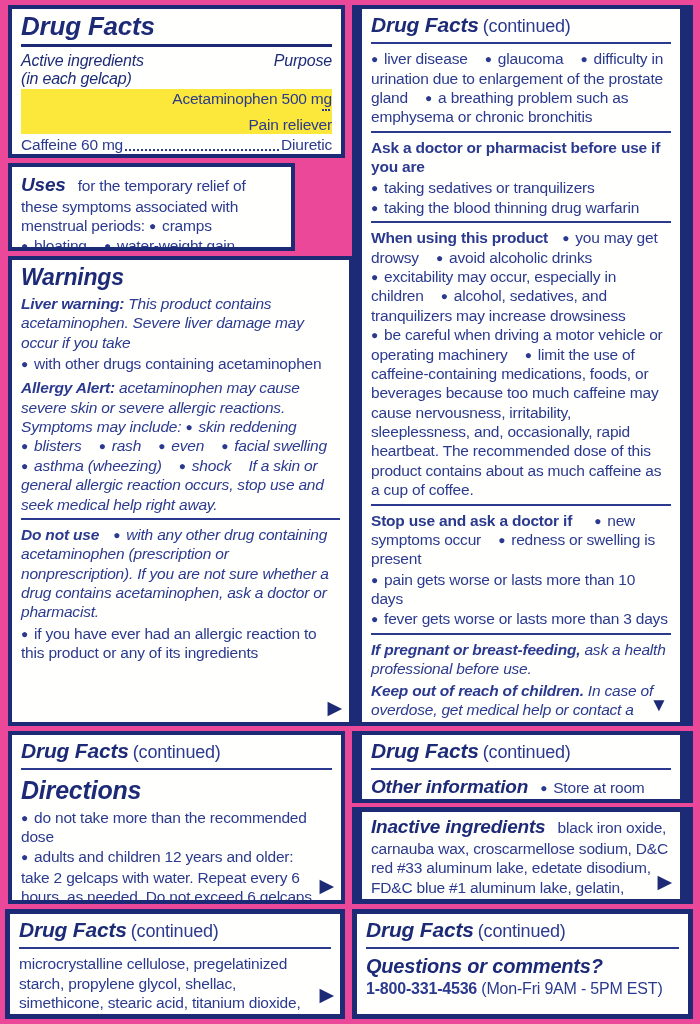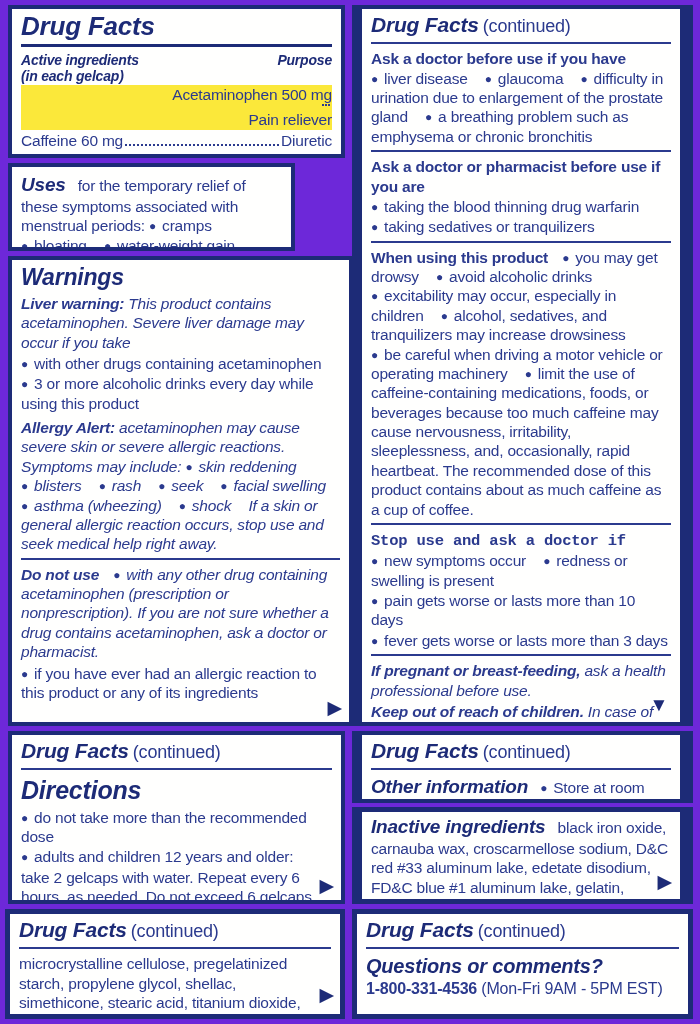--- a/index.html
+++ b/index.html
@@ -1,18 +1,18 @@
 <!DOCTYPE html>
 <html><head>
 <meta charset="utf-8">
 <style>
   html,body{margin:0;padding:0;background:#ffffff;}
   body{width:700px;height:1024px;position:relative;overflow:hidden;
        font-family:"Liberation Sans", sans-serif;color:#2b3a8e;}
-  .label{position:absolute;inset:0;background:#6d28d9;}
+  .label{position:absolute;inset:0;background:#ec4899;}
   .box{position:absolute;box-sizing:border-box;background:#fffffe;
        border:4px solid #1d2b77;padding:3px 9px 5px 9px;overflow:hidden;
        font-size:15.5px;line-height:1.25;letter-spacing:-0.2px;}
   
   #box-active    {left:8px;  top:5px;   width:337px; height:153px;}
   #box-uses      {left:8px;  top:163px; width:287px; height:88px; padding-top:6px;}
   #box-warnings  {left:8px;  top:256px; width:345px; height:470px;}
   #box-directions{left:8px;  top:731px; width:337px; height:173px;}
   #box-inactive2 {left:5px;  top:909px; width:340px; height:110px; border-width:5px;}
   
@@ -24,21 +24,21 @@
   .df-title{font-weight:bold;font-style:italic;font-size:26px;line-height:1.1;color:#1d2b77;}
   .df-head{white-space:nowrap;}
   .df-head .t{font-weight:bold;font-style:italic;font-size:21px;color:#1d2b77;}
   .df-head .c{font-size:18px;color:#2b3a8e;}
   .rule{border-top:2px solid #2b3a8e;margin:4px 0 5px 0;height:0;}
   .rule-thick{border-top:3px solid #1d2b77;margin:3px 0 5px 0;height:0;}
   .sec-head-it{font-weight:bold;font-style:italic;font-size:25px;color:#1d2b77;}
   .inline-head{font-weight:bold;font-style:italic;font-size:19px;color:#1d2b77;margin-right:8px;}
   .b{font-weight:bold;}
   .cols{display:flex;justify-content:space-between;align-items:flex-start;}
-  .ing-head{font-weight:bold;font-style:italic;font-size:14px;line-height:1.15;color:#1d2b77;}
+  .ing-head{font-weight:normal;font-style:italic;font-size:16px;line-height:1.15;color:#1d2b77;}
   .ing-row{display:flex;align-items:flex-end;margin-top:1px;}
   .ing-row .leader{flex:1;border-bottom:2px dotted #2b3a8e;margin:0 2px 4px 2px;min-width:8px;}
   .hl{background:#fbe83a;flex-direction:column;}
   .blt::before{content:"●";font-size:12px;margin-right:6px;position:relative;top:-1px;color:#2b3a8e;}
   .ib{margin-right:13px;}
   .bline{margin:1px 0;}
   .para{margin:2px 0;font-style:italic;}
   .sec{margin-bottom:4px;}
   .arr{position:absolute;color:#1d2b77;font-size:19px;line-height:1;}
   .arr-r::before{content:"▶";}
@@ -84,28 +84,27 @@
     
   </div>
 
   <div class="box" id="box-warnings">
     <div class="sec-head-it" style="font-size:23px;">Warnings</div>
     <div class="para">
       <span class="b">Liver warning:</span>
       <span>This product contains acetaminophen.  Severe liver damage may occur if you take</span>
     </div>
     <div class="bline blt"><span>with other drugs containing acetaminophen</span></div>
-    <div class="bline blt"><span>3 or more alcoholic drinks every day while using this product</span></div>
     <div class="para" style="margin-top:5px;">
       <span class="b">Allergy Alert:</span>
       <span>acetaminophen may cause severe skin or severe allergic reactions.  Symptoms may include:</span>
       <span class="ib blt"><span>skin reddening</span></span>
       <span class="ib blt"><span>blisters</span></span>
       <span class="ib blt"><span>rash</span></span>
-      <span class="ib blt"><span>seek</span></span>
+      <span class="ib blt"><span>even</span></span>
       <span class="ib blt"><span>facial swelling</span></span>
       <span class="ib blt"><span>asthma (wheezing)</span></span>
       <span class="ib blt"><span>shock</span></span>
       <span>If a skin or general allergic reaction occurs, stop use and seek medical help right away.</span>
     </div>
     <div class="rule"></div>
     <div class="para">
       <span class="b" style="margin-right:10px;">Do not use</span>
       <span class="blt"><span>with any other drug containing acetaminophen (prescription or nonprescription). If you are not sure whether a drug contains acetaminophen, ask a doctor or pharmacist.</span></span>
     </div>
@@ -138,48 +137,47 @@
   </div>
 
   <div class="box" id="box-right1">
     <div class="df-head">
       <span class="t">Drug Facts</span>
       <span class="c">(continued)</span>
     </div>
     <div class="rule"></div>
 
     <div class="sec">
-      <div class="b">Ask a doctor before use if you have</div>
       <span class="ib blt"><span>liver disease</span></span>
       <span class="ib blt"><span>glaucoma</span></span>
       <span class="ib blt"><span>difficulty in urination due to enlargement of the prostate gland</span></span>
       <span class="ib blt"><span>a breathing problem such as emphysema or chronic bronchitis</span></span>
     </div>
     <div class="rule"></div>
 
     <div class="sec">
       <div class="b">Ask a doctor or pharmacist before use if you are</div>
+      <div class="bline blt"><span>taking sedatives or tranquilizers</span></div>
       <div class="bline blt"><span>taking the blood thinning drug warfarin</span></div>
-      <div class="bline blt"><span>taking sedatives or tranquilizers</span></div>
     </div>
     <div class="rule"></div>
 
     <div class="sec">
       <span class="b" style="margin-right:10px;">When using this product</span>
       <span class="ib blt"><span>you may get drowsy</span></span>
       <span class="ib blt"><span>avoid alcoholic drinks</span></span>
       <span class="ib blt"><span>excitability may occur, especially in children</span></span>
       <span class="ib blt"><span>alcohol, sedatives, and tranquilizers may increase drowsiness</span></span>
       <span class="ib blt"><span>be careful when driving a motor vehicle or operating machinery</span></span>
       <span class="ib blt"><span>limit the use of caffeine-containing medications, foods, or beverages because too much caffeine may cause nervousness, irritability, sleeplessness, and, occasionally, rapid heartbeat. The recommended dose of this product contains about as much caffeine as a cup of coffee.</span></span>
     </div>
     <div class="rule"></div>
 
     <div class="sec">
-      <span class="b" style="margin-right:8px;font-family:Liberation Mono, monospace;">Stop use and ask a doctor if</span>
+      <span class="b" style="margin-right:18px;">Stop use and ask a doctor if</span>
       <span class="ib blt"><span>new symptoms occur</span></span>
       <span class="ib blt"><span>redness or swelling is present</span></span>
       <div class="bline blt"><span>pain gets worse or lasts more than 10 days</span></div>
       <div class="bline blt"><span>fever gets worse or lasts more than 3 days</span></div>
     </div>
     <div class="rule"></div>
 
     <div class="para">
       <span class="b">If pregnant or breast-feeding,</span>
       <span>ask a health professional before use.</span>

